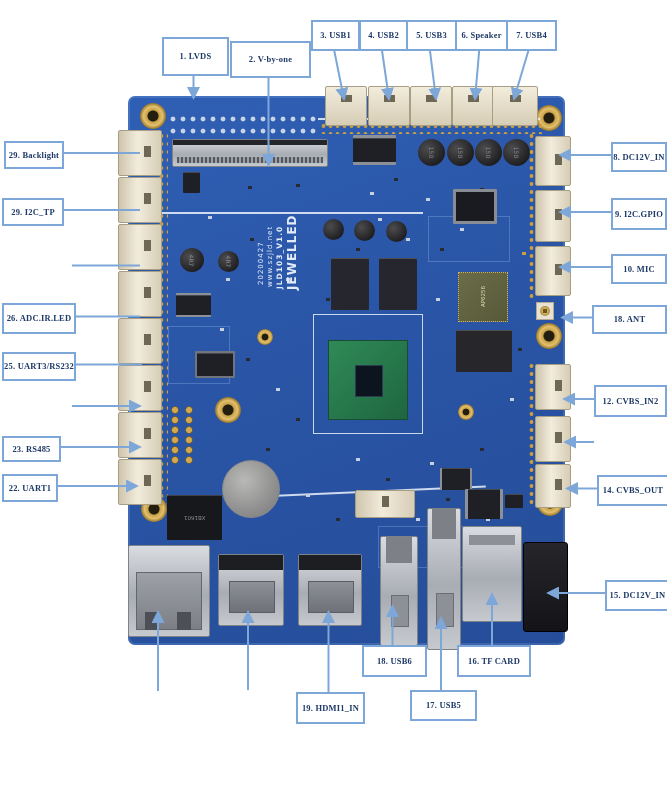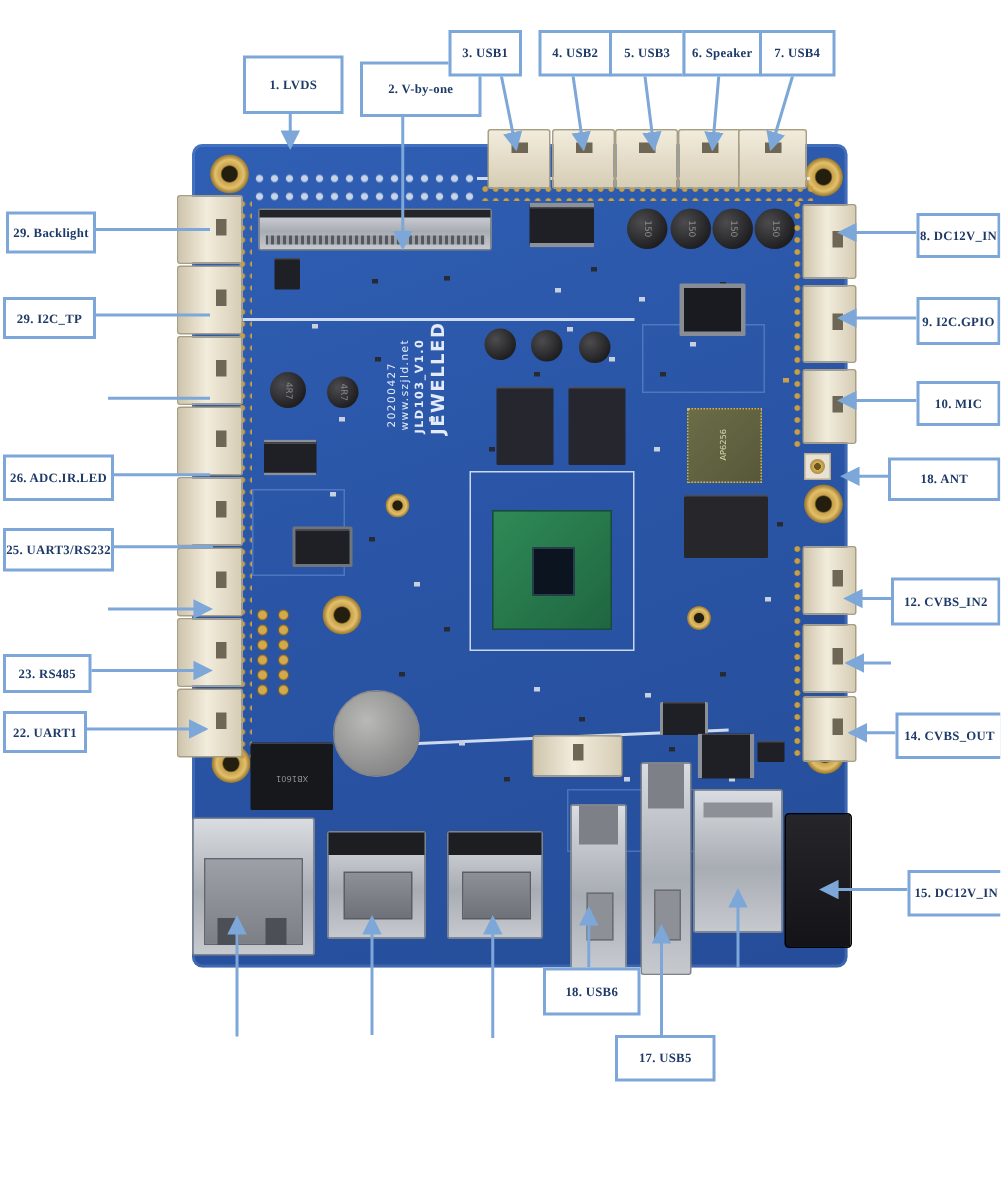--- a/index.html
+++ b/index.html
@@ -238,38 +238,40 @@
       <path d="M158,691 V612" marker-end="url(#ah)"></path>
       <path d="M248,690 V612" marker-end="url(#ah)"></path>
       <path d="M328.5,692 V612" marker-end="url(#ah)"></path>
       <path d="M392.5,645 V606" marker-end="url(#ah)"></path>
       <path d="M441,690 V618" marker-end="url(#ah)"></path>
       <path d="M492,645 V594" marker-end="url(#ah)"></path>
     </g>
   </svg>
 
   <div class="callout" style="left:162px;top:37px;width:63px;height:35px">1. LVDS</div>
-  <div class="callout" style="left:240px;top:41px;width:77px;height:33px">2. V-by-one</div>
-  <div class="callout" style="left:299px;top:20px;width:45px;height:27px">3. USB1</div>
+  <div class="callout" style="left:230px;top:41px;width:77px;height:33px">2. V-by-one</div>
+  <div class="callout" style="left:311px;top:20px;width:45px;height:27px">3. USB1</div>
   <div class="callout" style="left:359px;top:20px;width:45px;height:27px">4. USB2</div>
   <div class="callout" style="left:406px;top:20px;width:47px;height:27px">5. USB3</div>
   <div class="callout" style="left:455px;top:20px;width:49px;height:27px">6. Speaker</div>
   <div class="callout" style="left:506px;top:20px;width:47px;height:27px">7. USB4</div>
 
   <div class="callout" style="left:4px;top:141px;width:56px;height:24px">29. Backlight</div>
   <div class="callout" style="left:2px;top:198px;width:58px;height:24px">29. I2C_TP</div>
   <div class="callout" style="left:2px;top:303px;width:70px;height:27px">26. ADC.IR.LED</div>
   <div class="callout" style="left:2px;top:352px;width:70px;height:25px">25. UART3/RS232</div>
   <div class="callout" style="left:2px;top:436px;width:55px;height:22px">23. RS485</div>
   <div class="callout" style="left:2px;top:474px;width:52px;height:24px">22. UART1</div>
 
   <div class="callout" style="left:611px;top:142px;width:52px;height:26px">8. DC12V_IN</div>
   <div class="callout" style="left:611px;top:198px;width:52px;height:28px">9. I2C.GPIO</div>
   <div class="callout" style="left:611px;top:254px;width:52px;height:26px">10. MIC</div>
   <div class="callout" style="left:592px;top:305px;width:71px;height:25px">18. ANT</div>
   <div class="callout" style="left:594px;top:385px;width:69px;height:28px">12. CVBS_IN2</div>
   <div class="callout" style="left:597px;top:475px;width:68px;height:27px">14. CVBS_OUT</div>
   <div class="callout" style="left:605px;top:580px;width:61px;height:27px">15. DC12V_IN</div>
 
+  <div class="callout" style="left:296px;top:692px;width:65px;height:28px">19. HDMI1_IN</div>
   <div class="callout" style="left:362px;top:645px;width:61px;height:28px">18. USB6</div>
   <div class="callout" style="left:410px;top:690px;width:63px;height:27px">17. USB5</div>
+  <div class="callout" style="left:457px;top:645px;width:70px;height:28px">16. TF CARD</div>
 
 </div>
 
 </body></html>

